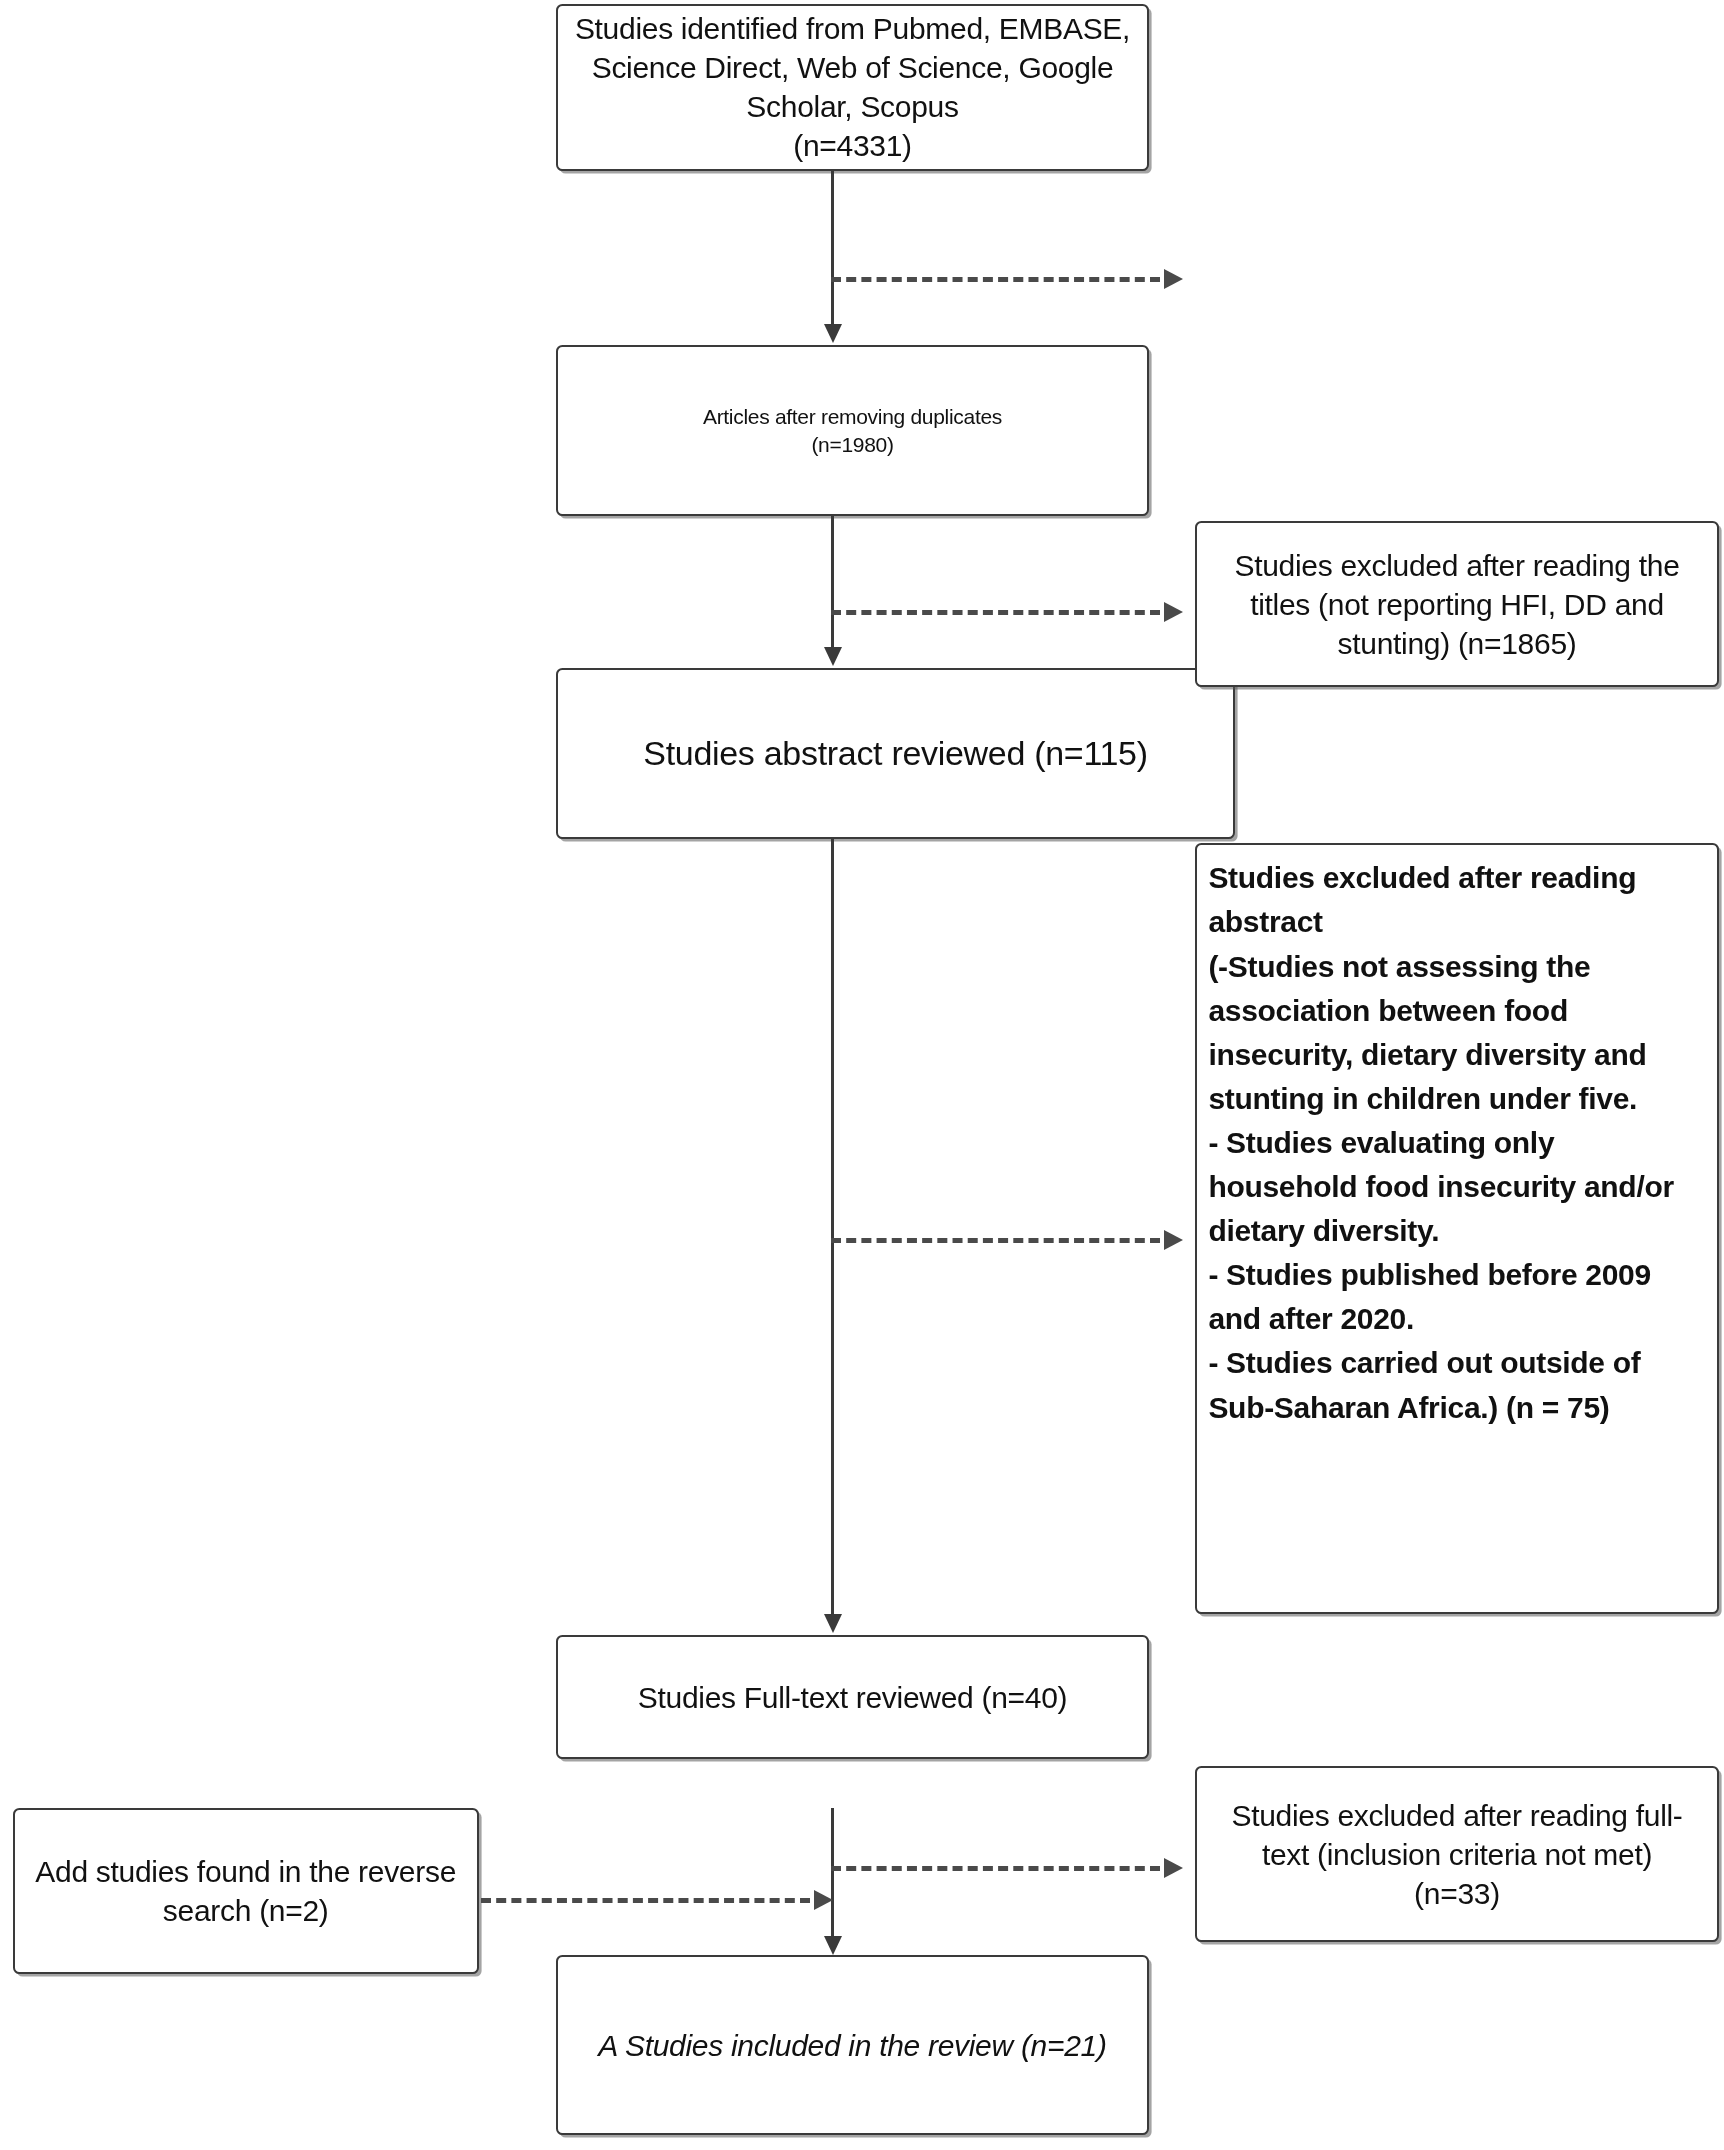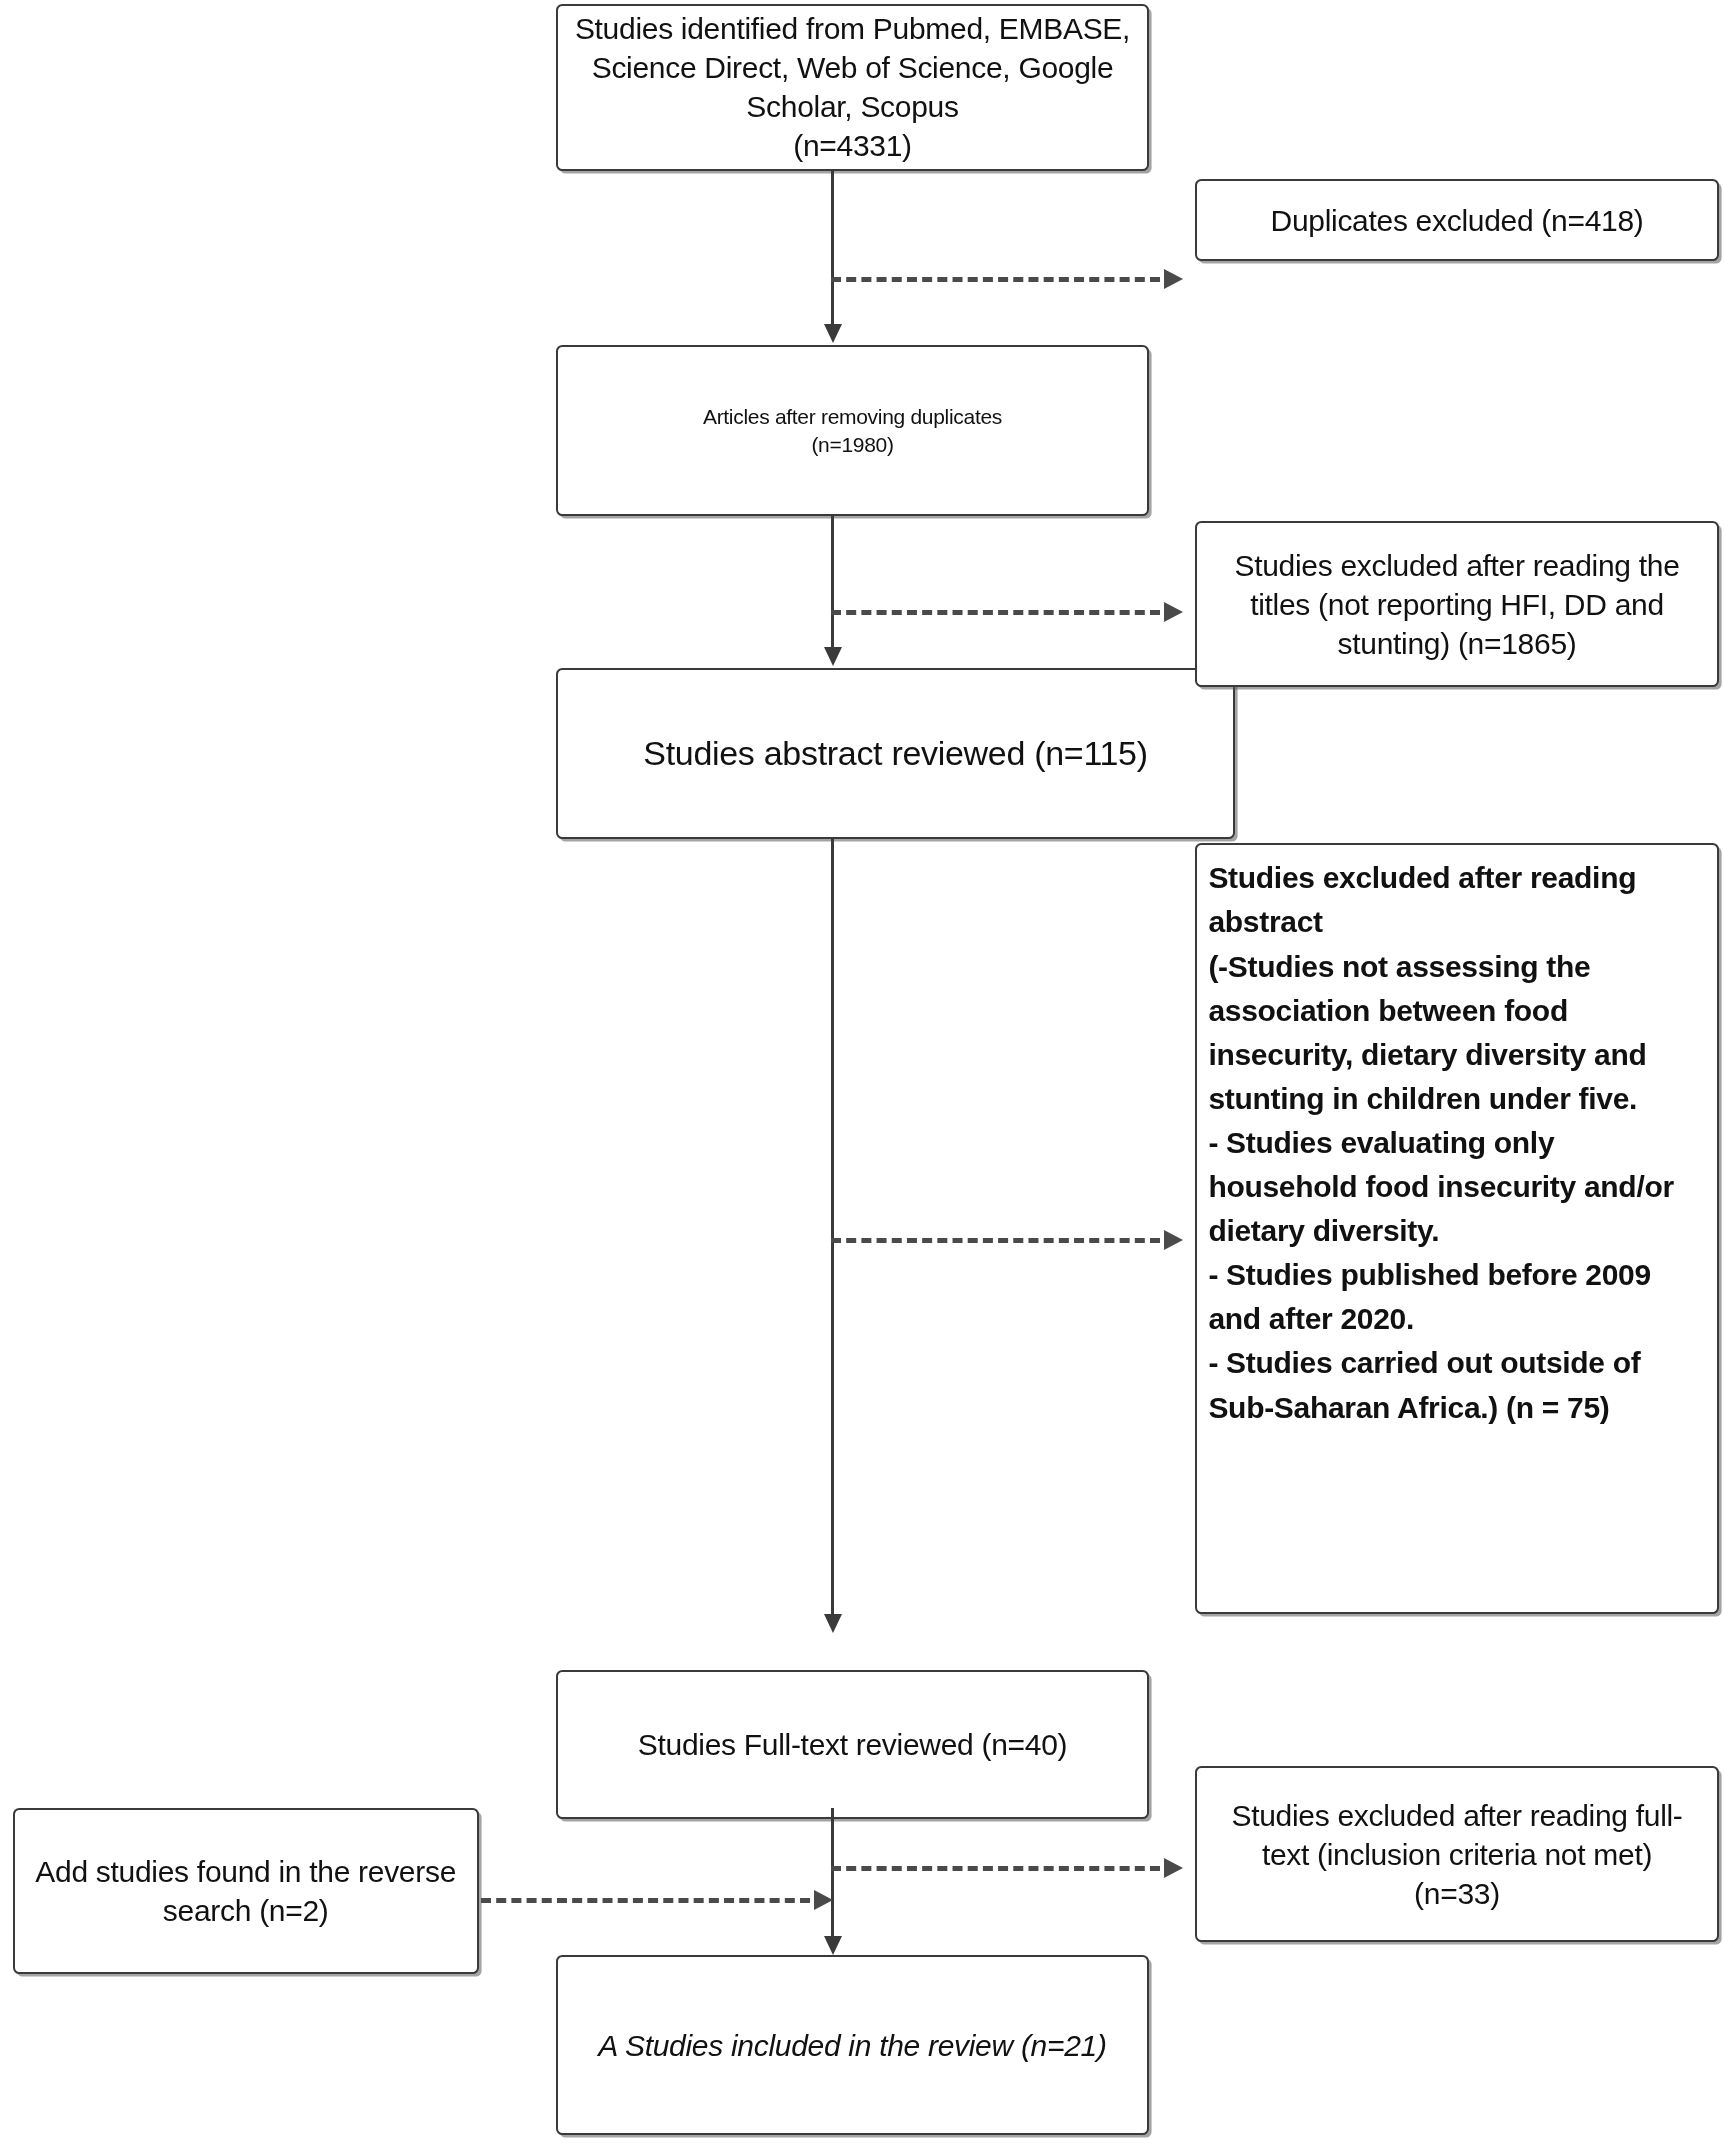--- a/index.html
+++ b/index.html
@@ -77,31 +77,28 @@
 
   <div class="node" style="left:556px; top:345px; width:593px; height:171px; font-size:21px;">
     <span class="txt c">Articles after removing duplicates
 (n=1980)</span>
   </div>
 
   <div class="node" style="left:556px; top:668px; width:679px; height:171px; font-size:34px;">
     <span class="txt c">Studies abstract reviewed (n=115)</span>
   </div>
 
-  <div class="node" style="left:556px; top:1635px; width:593px; height:149px; font-size:30px;margin-top:35px;">
+  <div class="node" style="left:556px; top:1635px; width:593px; height:124px; font-size:30px;">
     <span class="txt c">Studies Full-text reviewed (n=40)</span>
   </div>
 
   <div class="node" style="left:556px; top:1955px; width:593px; height:180px; font-size:30px;font-style:italic;">
     <span class="txt c">A Studies included in the review (n=21)</span>
   </div>
 
-  <div class="node" style="left:1195px; top:179px; width:524px; height:82px; font-size:30px;">
-    <span class="txt c">Duplicates excluded (n=418)</span>
-  </div>
 
   <div class="node" style="left:1195px; top:521px; width:524px; height:166px; font-size:30px;">
     <span class="txt c">Studies excluded after reading the titles (not reporting HFI, DD and stunting) (n=1865)</span>
   </div>
 
   <div class="node" style="left:1195px; top:843px; width:524px; height:771px; font-size:30px; align-items:flex-start;">
     <span class="txt l" style="padding-top:11.4px; line-height:1.47;">Studies excluded after reading abstract
 (-Studies not assessing the association between food insecurity, dietary diversity and stunting in children under five.
 - Studies evaluating only household food insecurity and/or dietary diversity.
 - Studies published before 2009 and after 2020.

